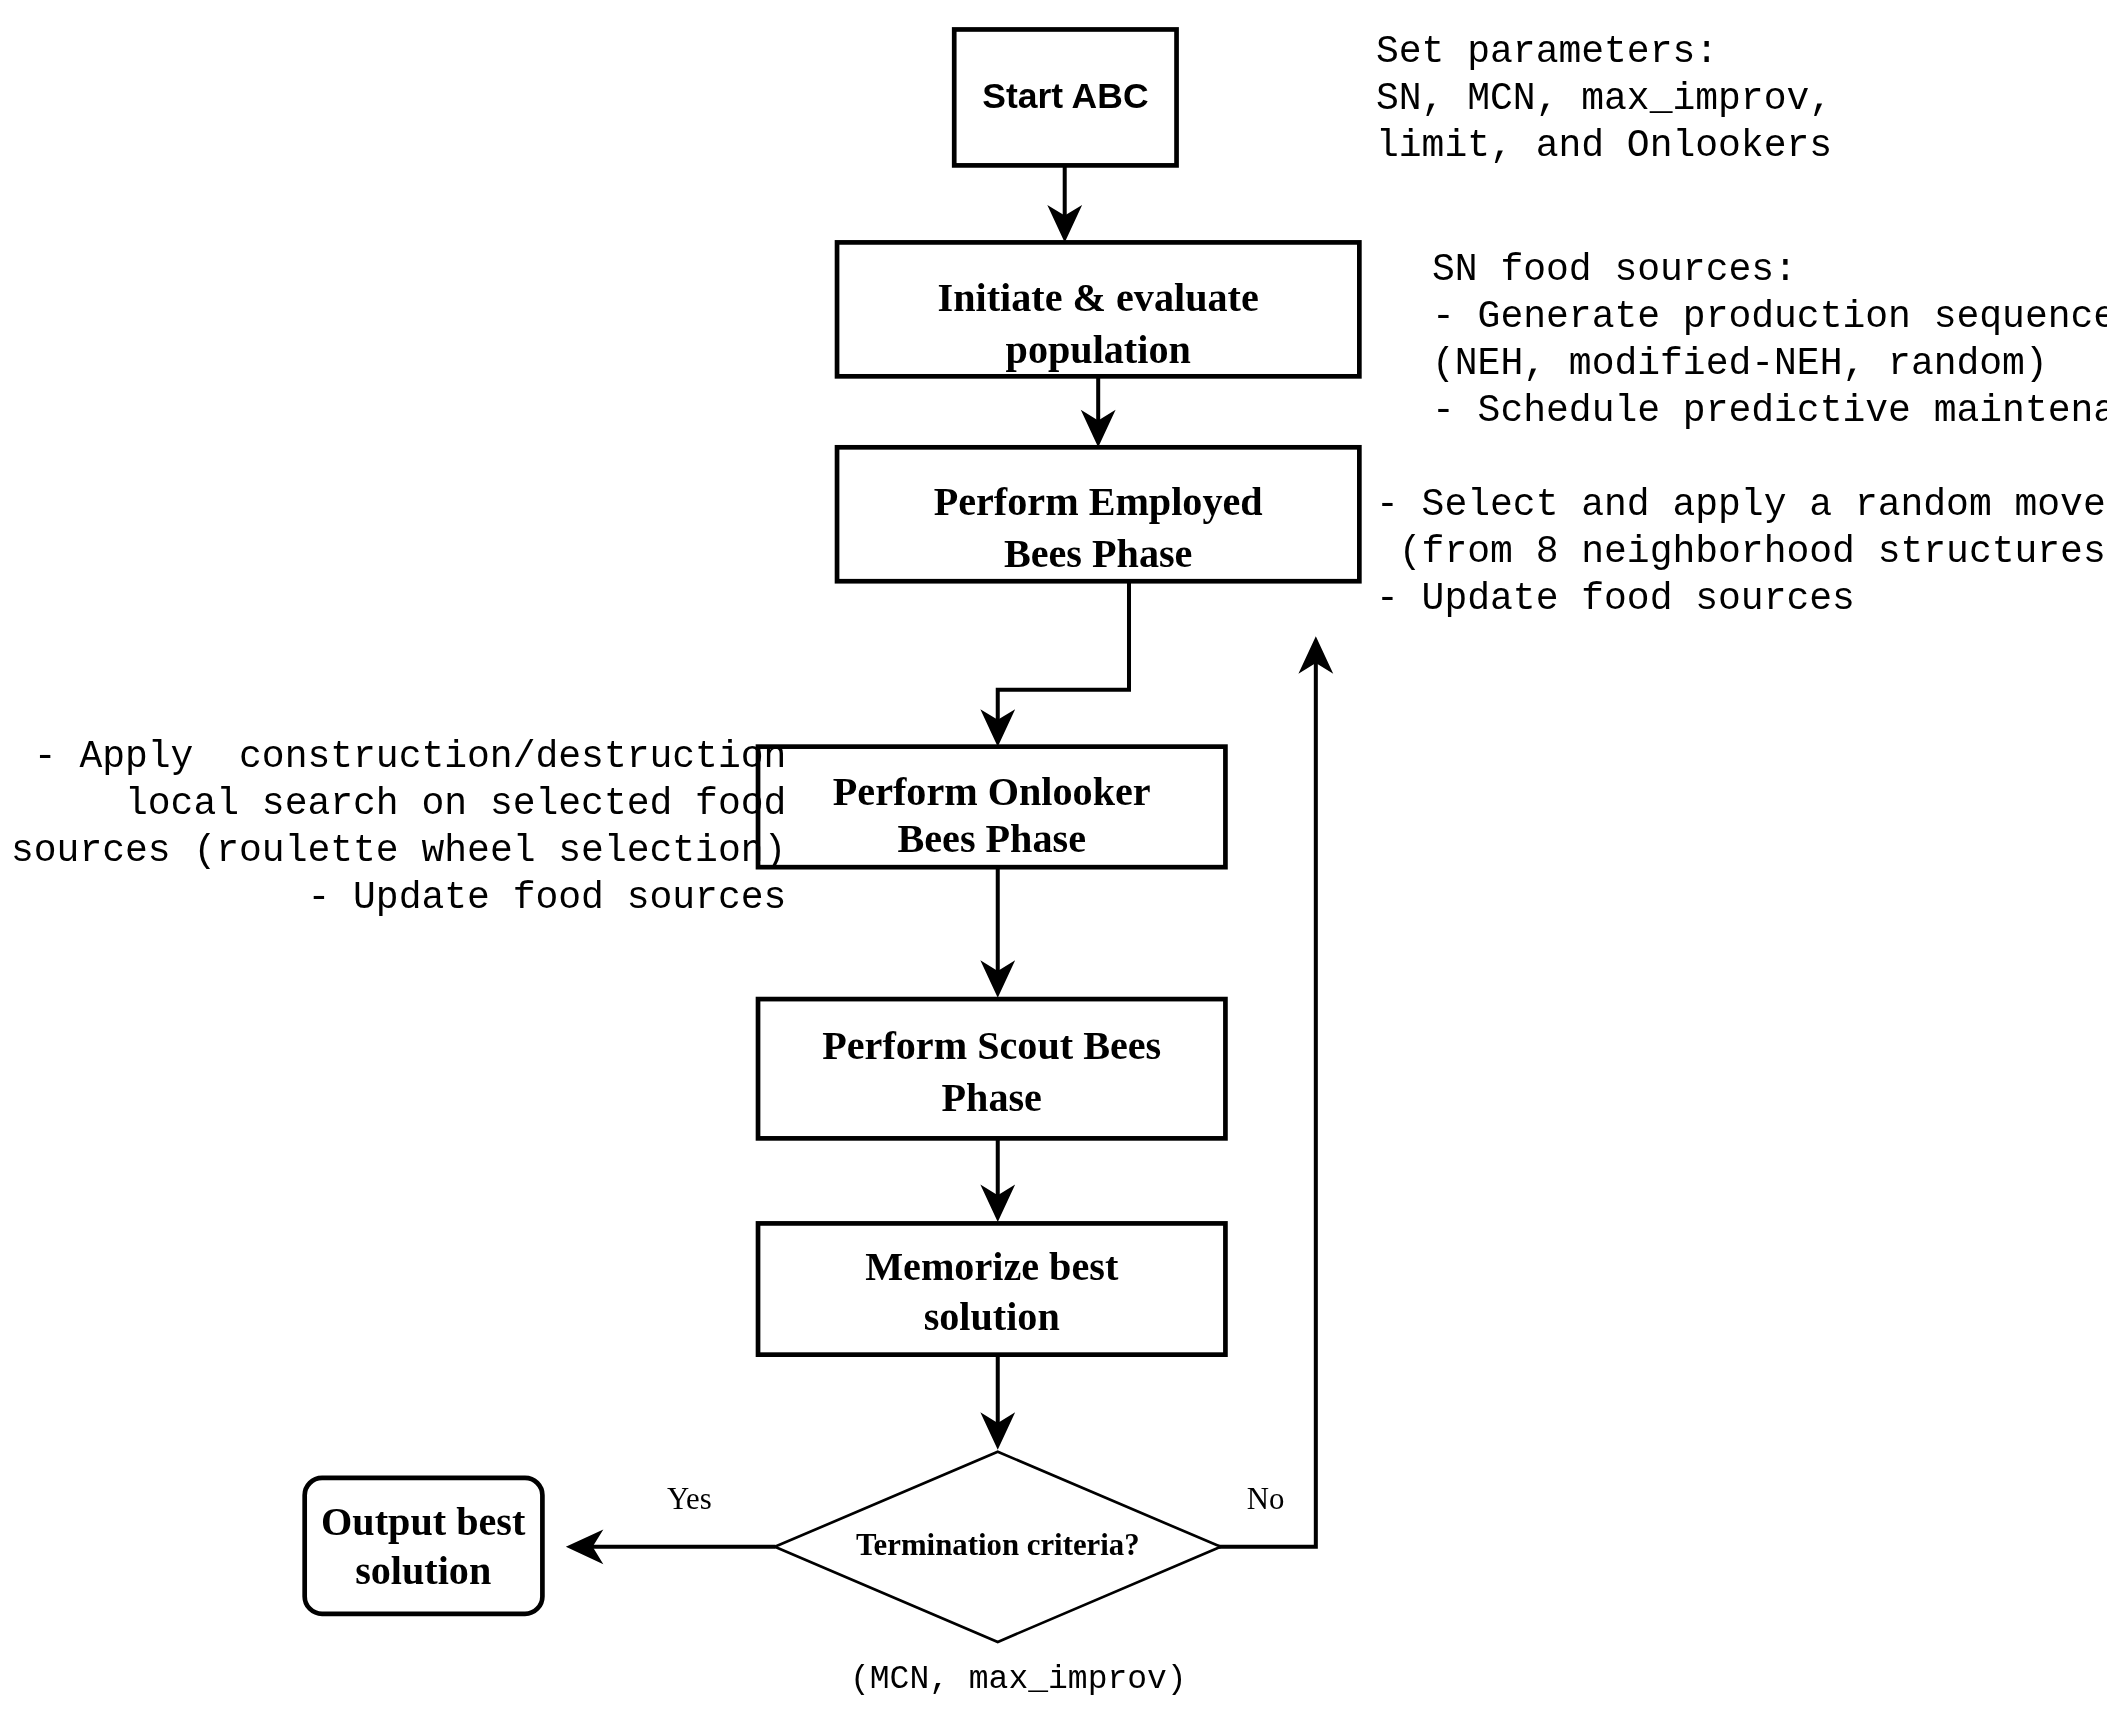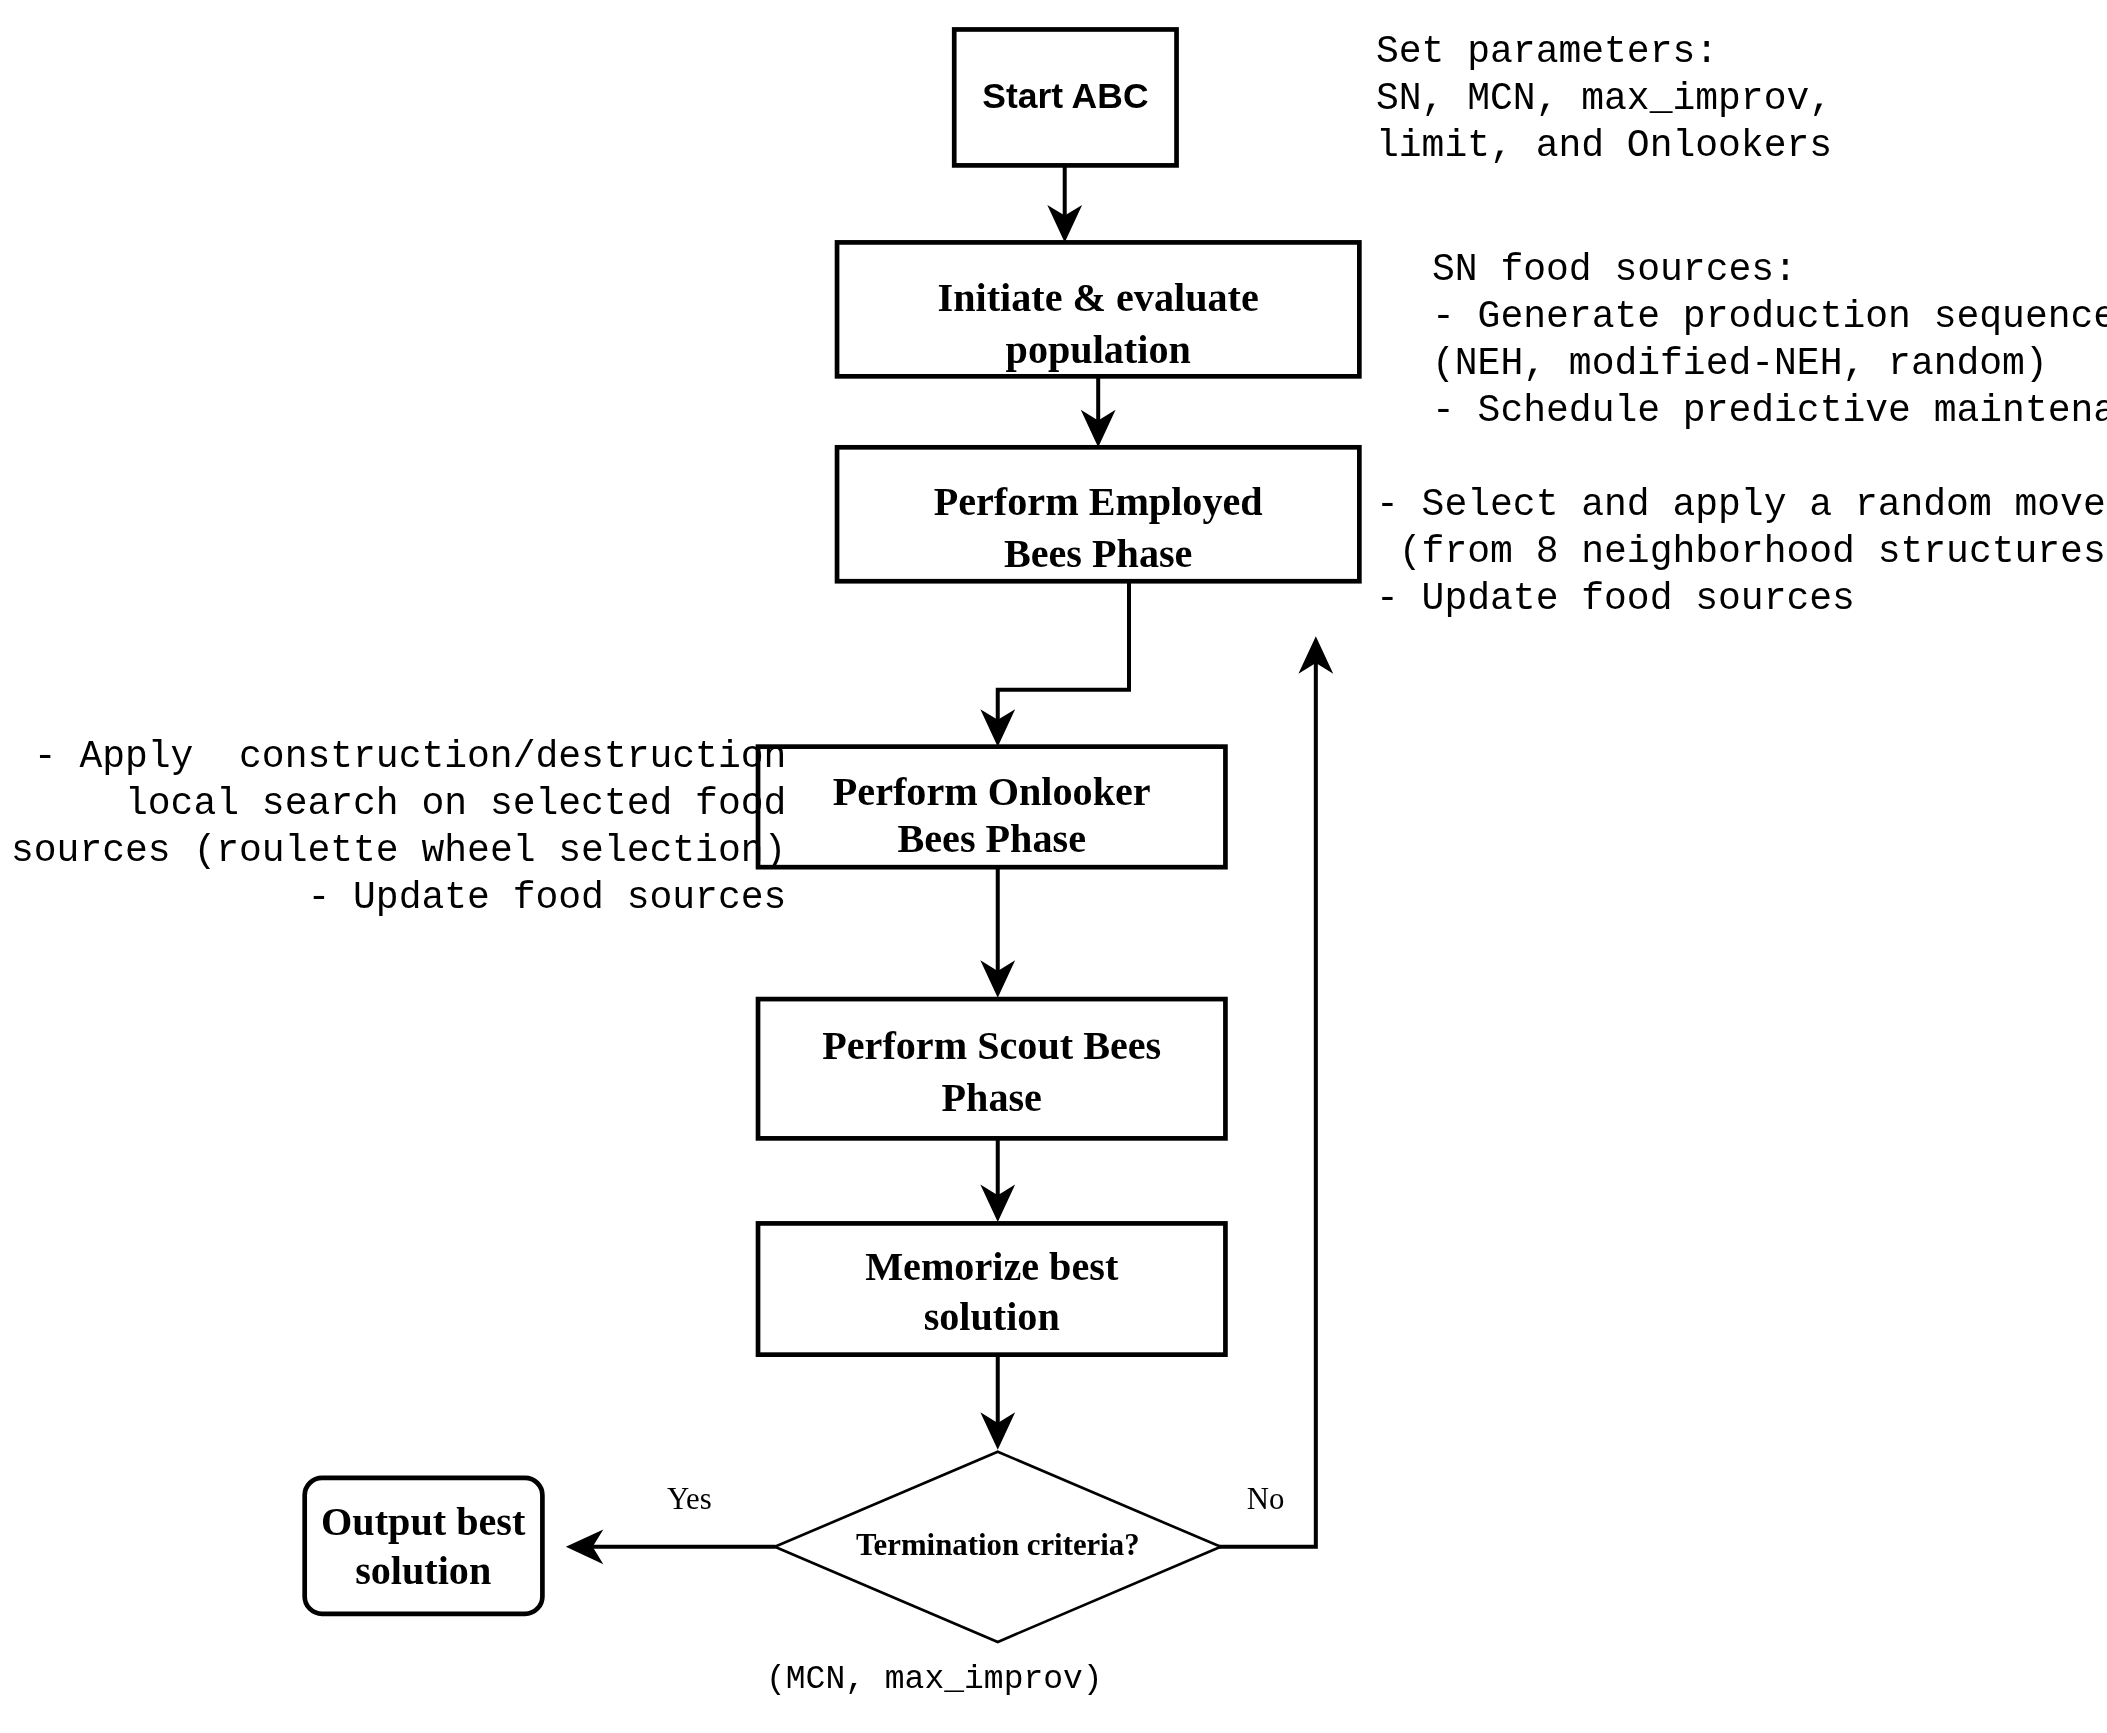--- a/index.html
+++ b/index.html
@@ -200,16 +200,16 @@
   <div class="annot" style="left:1376px; top:481px;">- Select and apply a random move
  (from 8 neighborhood structures)
 - Update food sources</div>
 
   <div class="annot" style="left:11px; top:733px;text-align:right;">- Apply  construction/destruction
 local search on selected food
 sources (roulette wheel selection)
 - Update food sources</div>
 
 
-  <div class="caption" style="left:766px; top:1661px;">(MCN, max_improv)</div>
+  <div class="caption" style="left:850px; top:1661px;">(MCN, max_improv)</div>
 
 </div>
 
 
 </body></html>

